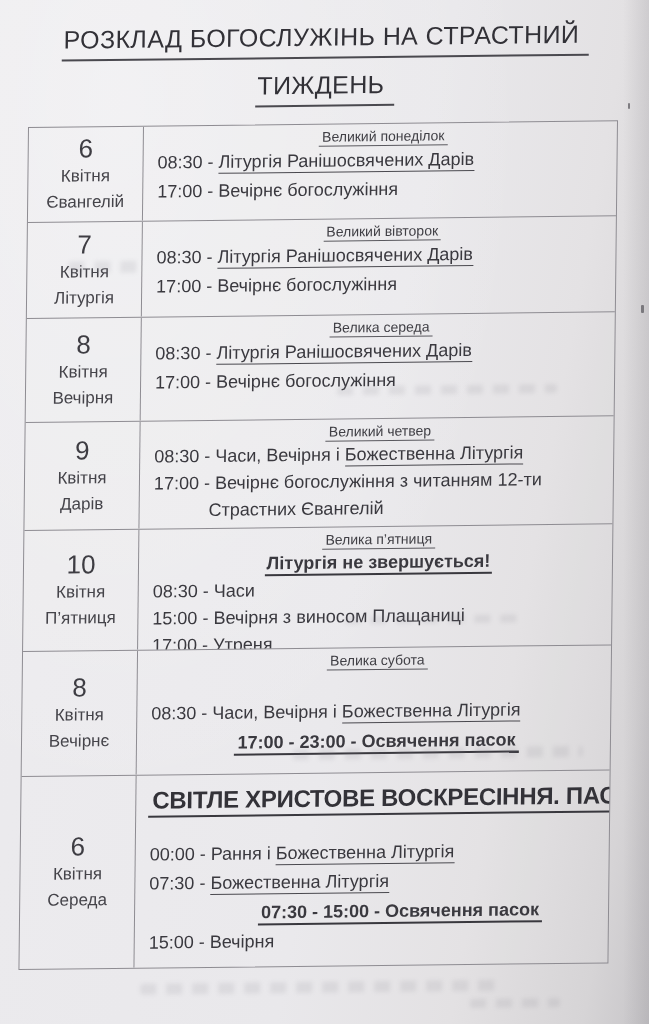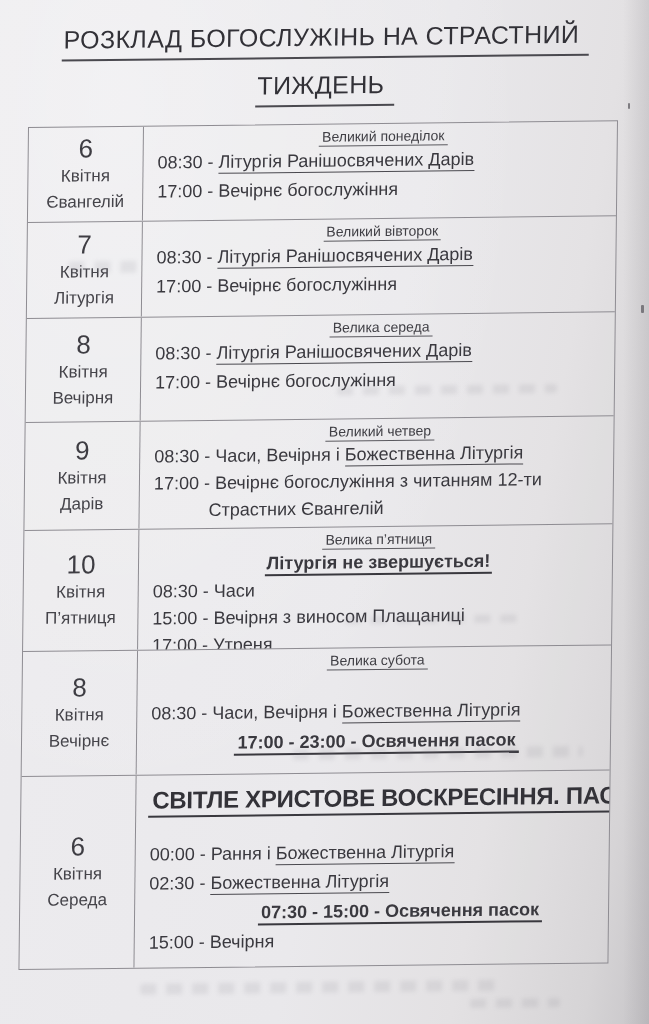--- a/index.html
+++ b/index.html
@@ -155,21 +155,21 @@
 
     <div class="row" style="height:192px">
       <div class="date-cell">
         <div class="date-num">6</div>
         <div class="date-sub">Квітня</div>
         <div class="date-sub">Середа</div>
       </div>
       <div class="svc-cell">
         <div class="pascha-header"><span>СВІТЛЕ ХРИСТОВЕ ВОСКРЕСІННЯ. ПАСХА</span></div>
         <div class="line gap-sun"><span>00:00 - Рання і </span><span class="u">Божественна Літургія</span></div>
-        <div class="line"><span>02:30 - </span><span class="u">Божественна Літургія</span></div>
+        <div class="line"><span>07:30 - </span><span class="u">Божественна Літургія</span></div>
         <div class="highlight"><span>07:30 - 15:00 - Освячення пасок</span></div>
         <div class="line"><span>15:00 - Вечірня</span></div>
       </div>
     </div>
 
   </div>
 
   <div class="smudge" style="left:70px;top:262px;width:70px;height:12px"></div>
   <div class="smudge" style="left:340px;top:390px;width:220px;height:9px"></div>
   <div class="smudge" style="left:300px;top:752px;width:290px;height:11px"></div>

